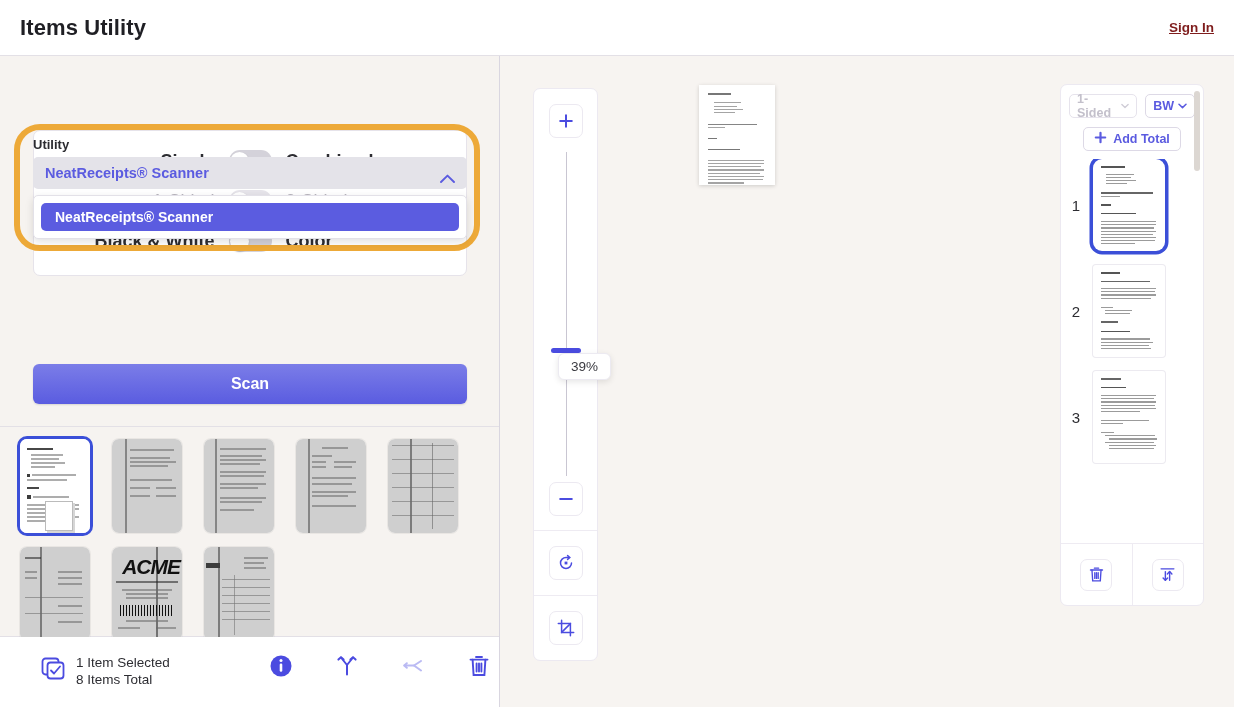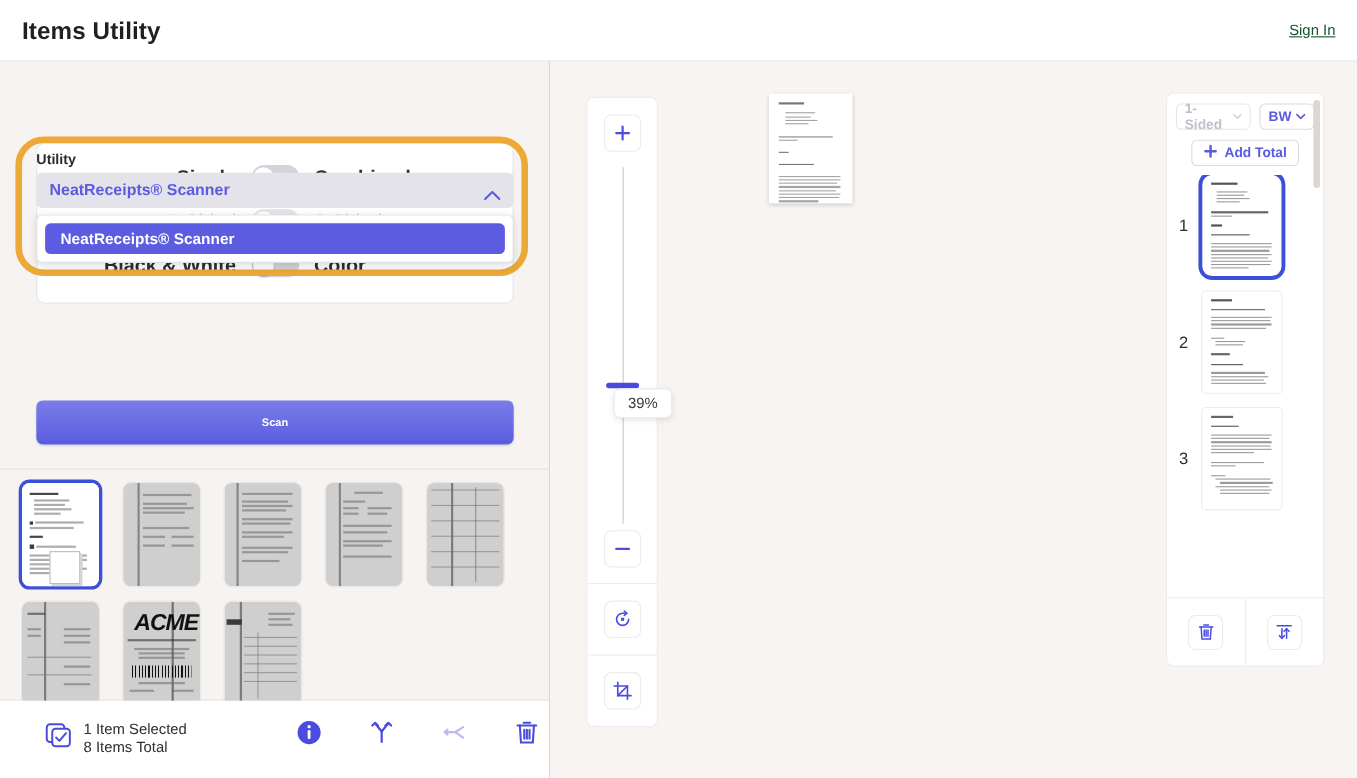--- a/index.html
+++ b/index.html
@@ -14,21 +14,21 @@
   }
 
   
   #app-header{
     position:absolute; left:0; top:0; width:1234px; height:56px;
     background:#ffffff; border-bottom:1px solid #e3e0e6;
     display:flex; align-items:center; justify-content:space-between;
     padding:0 20px;
   }
   #app-title{ font-size:22px; font-weight:bold; letter-spacing:.1px; color:#1f1f24; }
-  #sign-in{ font-size:13.5px; color:#14532d; text-decoration:underline; cursor:pointer; font-weight:400; }
+  #sign-in{ font-size:13.5px; color:#7f1d1d; text-decoration:underline; cursor:pointer; font-weight:700; }
 
   
   #left-panel{
     position:absolute; left:0; top:56px; width:500px; height:651px;
     background:#f6f3f0; border-right:1px solid #d9d6e0;
   }
 
   .settings-card{
     position:absolute; left:33px; top:74px; width:434px;
     background:#ffffff; border:1px solid #e6e3ea; border-radius:7px;
@@ -48,21 +48,21 @@
   .switch .knob{
     position:absolute; left:1.5px; top:1.5px; width:19px; height:19px;
     border-radius:50%; background:#ffffff; box-shadow:0 1px 2px rgba(0,0,0,.22);
   }
   .switch.dim{ background:#e6e4ea; }
 
   #scan-button{
     position:absolute; left:33px; top:308px; width:434px; height:40px;
     border:none; border-radius:6px; cursor:pointer;
     background:linear-gradient(180deg,#7b7de8 0%,#5a5ce0 100%);
-    color:#fff; font-size:10px; font-weight:bold;
+    color:#fff; font-size:16px; font-weight:bold;
     font-family:"Liberation Sans", sans-serif;
     box-shadow:0 1px 2px rgba(0,0,0,.13);
   }
 
   
   #scanner-highlight{
     position:absolute; left:14px; top:68px; width:466px; height:127px;
     border:6px solid #eda938; border-radius:26px; pointer-events:none; z-index:40;
   }
   #scanner-group{ position:absolute; left:33px; top:81px; width:434px; z-index:41; }

